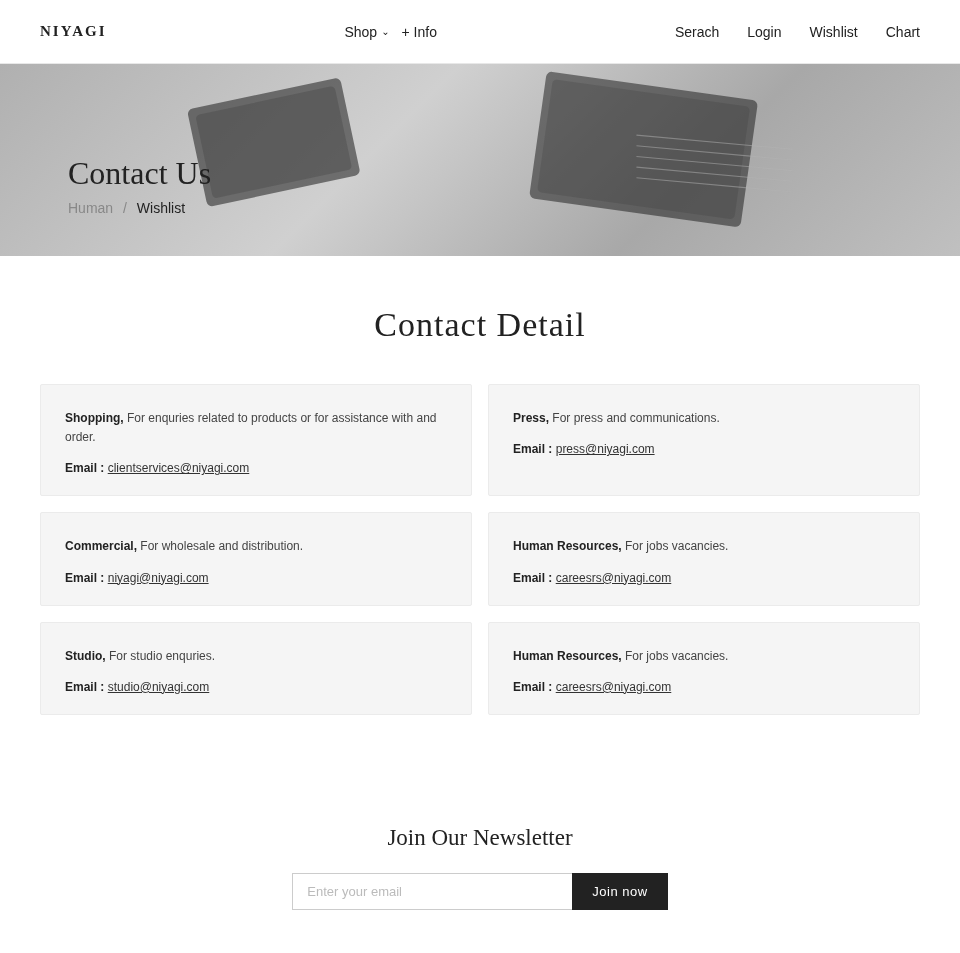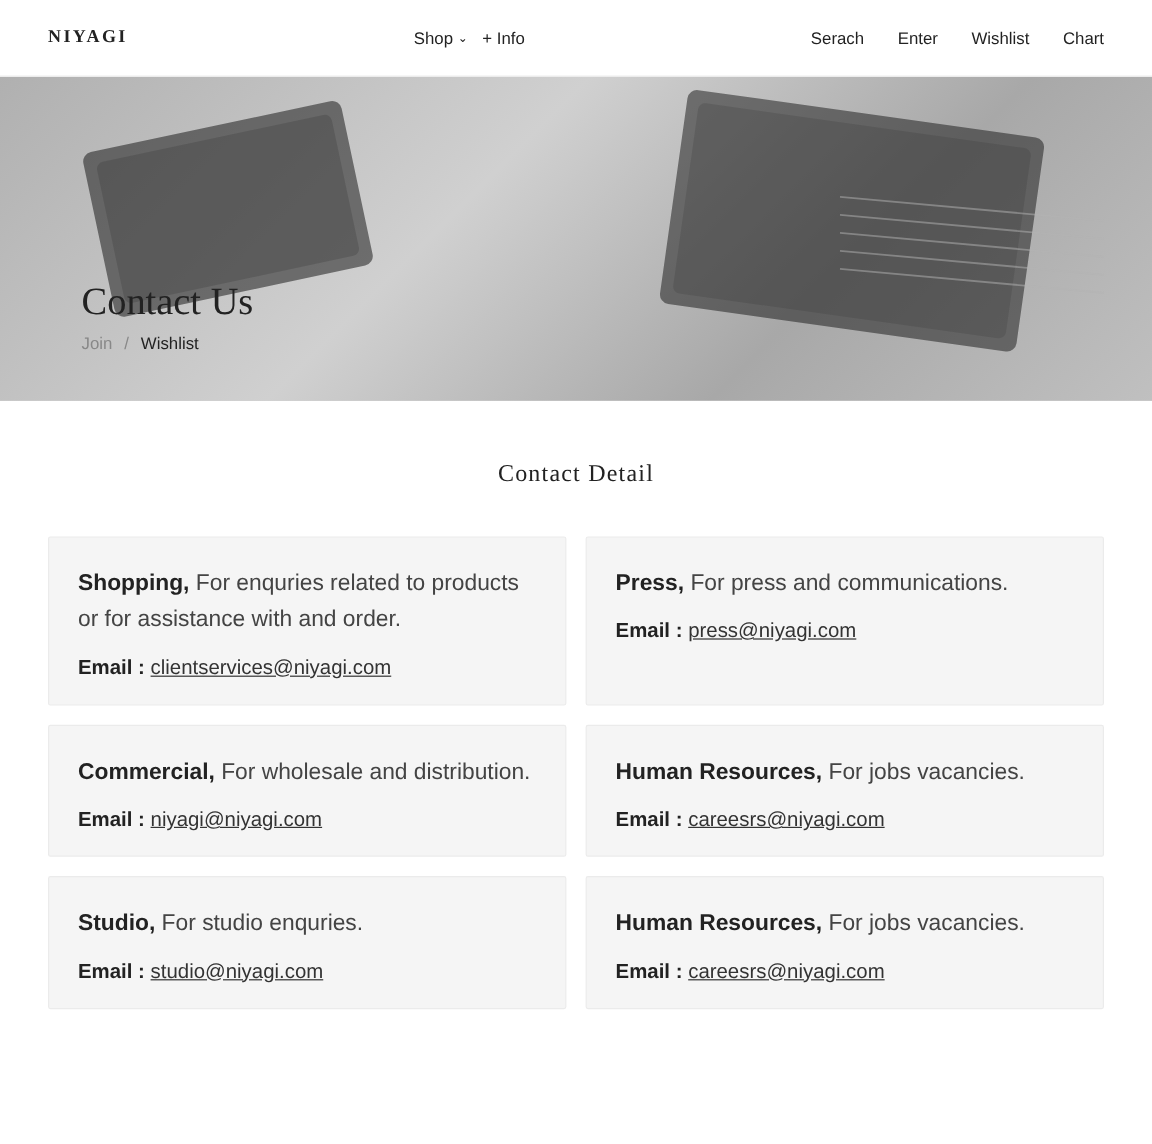--- a/index.html
+++ b/index.html
@@ -49,21 +49,21 @@
     }
     .nav-right {
       display: flex;
       gap: 28px;
       align-items: flex-end;
     }
 
     
     .hero {
       position: relative;
-      height: 270px;
+      height: 192px;
       background: #c8c8c8;
       overflow: hidden;
     }
     .hero-bg {
       width: 100%;
       height: 100%;
       background: linear-gradient(135deg, #b0b0b0 0%, #d0d0d0 40%, #a8a8a8 70%, #c0c0c0 100%);
       position: absolute;
       top: 0; left: 0;
     }
@@ -102,53 +102,53 @@
     }
 
     
     .main-content {
       max-width: 960px;
       margin: 0 auto;
       padding: 50px 40px 60px;
     }
     .section-title {
       text-align: center;
-      font-size: 20px;
+      font-size: 34px;
       font-weight: normal;
       margin-bottom: 40px;
       font-family: 'Georgia', serif;
       letter-spacing: 1px;
     }
 
     
     .contact-grid {
       display: grid;
       grid-template-columns: 1fr 1fr;
       gap: 16px;
     }
     .contact-card {
       background: #f5f5f5;
       border: 1px solid #ebebeb;
       padding: 24px 24px 20px;
       border-radius: 2px;
     }
     .contact-card p {
       font-family: 'Arial', sans-serif;
-      font-size: 19px;
+      font-size: 12px;
       color: #444;
       line-height: 1.6;
       margin-bottom: 14px;
     }
     .contact-card p strong {
       font-weight: bold;
       color: #222;
     }
     .contact-card .email-line {
       font-family: 'Arial', sans-serif;
-      font-size: 17px;
+      font-size: 12px;
       color: #444;
     }
     .contact-card .email-line strong {
       font-weight: bold;
       color: #222;
     }
     .contact-card a {
       color: #333;
       text-decoration: underline;
     }
@@ -202,21 +202,21 @@
     <a href="#" class="nav-shop">
       <span>Shop</span>
       <span class="chevron">⌄</span>
     </a>
     <a href="#" class="nav-info-link">
       <span>+ Info</span>
     </a>
   </div>
   <div class="nav-right">
     <a href="#">Serach</a>
-    <a href="#">Enter</a>
+    <a href="#">Login</a>
     <a href="#">Wishlist</a>
     <a href="#">Chart</a>
   </div>
 </nav>
 
 <div class="hero">
   <div class="hero-bg"></div>
 
   <svg class="hero-deco" viewBox="0 0 960 270" xmlns="http://www.w3.org/2000/svg">
 
@@ -228,21 +228,21 @@
 
     <line x1="700" y1="100" x2="920" y2="120" stroke="rgba(180,180,180,0.5)" stroke-width="1.5"></line>
     <line x1="700" y1="115" x2="920" y2="135" stroke="rgba(180,180,180,0.5)" stroke-width="1.5"></line>
     <line x1="700" y1="130" x2="920" y2="150" stroke="rgba(180,180,180,0.5)" stroke-width="1.5"></line>
     <line x1="700" y1="145" x2="920" y2="165" stroke="rgba(180,180,180,0.5)" stroke-width="1.5"></line>
     <line x1="700" y1="160" x2="920" y2="180" stroke="rgba(180,180,180,0.5)" stroke-width="1.5"></line>
   </svg>
   <div class="hero-content">
     <h1 class="hero-title">Contact Us</h1>
     <div class="breadcrumb">
-      <a href="#">Join</a>
+      <a href="#">Human</a>
       <span class="sep">/</span>
       <span class="current">Wishlist</span>
     </div>
   </div>
 </div>
 
 <div class="main-content">
   <h2 class="section-title">Contact Detail</h2>
 
   <div class="contact-grid" id="contact-grid">

